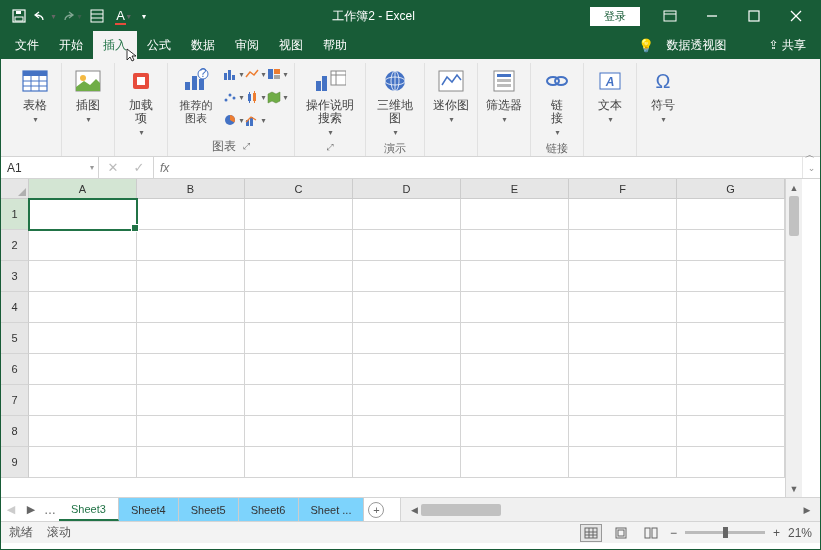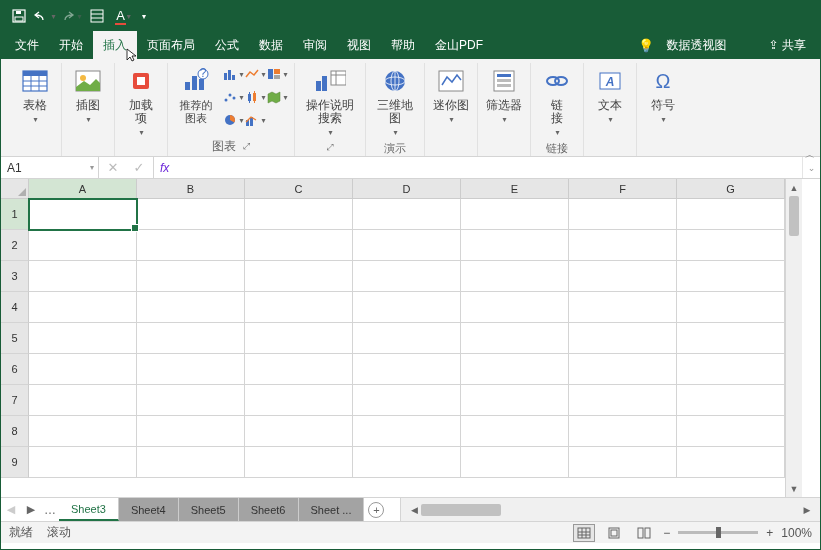--- a/index.html
+++ b/index.html
@@ -26,21 +26,21 @@
 .bigbtn .lbl{font-size:11px;line-height:13px;text-align:center;color:#444;margin-top:2px}
 .smallbtn{width:22px;height:22px;display:flex;align-items:center;justify-content:center;cursor:pointer;border-radius:2px;font-size:14px;color:#555}
 .smallcol{display:flex;flex-direction:column;gap:1px}
 .caret{font-size:8px;color:#666;margin-left:1px}
 .collapse-btn{position:absolute;right:6px;top:148px;font-size:10px;color:#666;cursor:pointer}
 .namebox-row{height:22px;background:#fff;border-bottom:1px solid #d4d4d4;display:flex;align-items:stretch}
 .namebox{width:98px;border-right:1px solid #d4d4d4;display:flex;align-items:center;padding:0 6px;background:#fff;font-size:11px;color:#333;position:relative}
 .namebox .dd{position:absolute;right:4px;font-size:8px;color:#999}
 .fx-btns{display:flex;align-items:center;padding:0 4px;gap:6px;border-right:1px solid #d4d4d4}
 .fx-btn{width:20px;height:20px;display:flex;align-items:center;justify-content:center;color:#bbb;font-size:13px;cursor:pointer}
-.fx-label{font-style:italic;color:#6d28d9;font-size:12px;padding:0 6px;display:flex;align-items:center}
+.fx-label{font-style:italic;color:#737373;font-size:12px;padding:0 6px;display:flex;align-items:center}
 .formula-input{flex:1;border:none;outline:none;padding:0 6px;font-size:11px}
 .fx-expand{width:18px;display:flex;align-items:center;justify-content:center;color:#999;font-size:9px;cursor:pointer;border-left:1px solid #e5e5e5}
 .grid-area{height:318px;display:flex;position:relative}
 .selectall{width:28px;height:20px;background:#e6e6e6;border-right:1px solid #ccc;border-bottom:1px solid #ccc;position:relative}
 .selectall::after{content:"";position:absolute;right:2px;bottom:2px;border-style:solid;border-width:0 0 8px 8px;border-color:transparent transparent #b0b0b0 transparent}
 .colheads{display:flex;height:20px}
 .colhead{background:#e6e6e6;border-right:1px solid #ccc;border-bottom:1px solid #ccc;display:flex;align-items:center;justify-content:center;font-size:11px;color:#333;cursor:pointer}
 .colhead.active{background:#d3e5d3}
 .rowheads{display:flex;flex-direction:column;width:28px}
 .rowhead{background:#e6e6e6;border-right:1px solid #ccc;border-bottom:1px solid #d4d4d4;display:flex;align-items:center;justify-content:center;font-size:11px;color:#333;cursor:pointer;height:31px}
@@ -50,21 +50,21 @@
 .cell{border-right:1px solid #d4d4d4;border-bottom:1px solid #d4d4d4;background:#fff}
 .cell.active{outline:2px solid #217346;outline-offset:-1px;position:relative}
 .cell.active::after{content:"";position:absolute;right:-3px;bottom:-3px;width:6px;height:6px;background:#217346;border:1px solid #fff}
 .vscroll{width:17px;background:#f0f0f0;border-left:1px solid #d4d4d4;display:flex;flex-direction:column}
 .vscroll .arr{height:17px;display:flex;align-items:center;justify-content:center;font-size:9px;color:#666;cursor:pointer}
 .vscroll .thumb{background:#c1c1c1;margin:0 3px;height:40px;border-radius:2px}
 .sheetbar{height:24px;background:#fff;border-top:1px solid #d4d4d4;display:flex;align-items:stretch}
 .navbtn{width:20px;display:flex;align-items:center;justify-content:center;font-size:11px;color:#666;cursor:pointer}
 .navbtn.dis{color:#ccc}
 .dots{width:18px;display:flex;align-items:center;justify-content:center;color:#666;cursor:pointer}
-.sheettab{padding:0 12px;display:flex;align-items:center;border-right:1px solid #ccc;font-size:11px;color:#333;cursor:pointer;background:#a3a3a3}
+.sheettab{padding:0 12px;display:flex;align-items:center;border-right:1px solid #ccc;font-size:11px;color:#333;cursor:pointer;background:#7dd3fc}
 .sheettab.active{background:#fff;border-bottom:2px solid #217346;color:#217346;font-weight:500}
 .addsheet{width:24px;display:flex;align-items:center;justify-content:center;cursor:pointer;color:#666}
 .addsheet .circ{width:16px;height:16px;border:1px solid #999;border-radius:50%;display:flex;align-items:center;justify-content:center;font-size:11px}
 .hscroll-area{flex:1;display:flex;align-items:center;padding:0 6px;background:#f0f0f0;border-left:1px solid #d4d4d4;margin-left:12px}
 .hscroll-area .arr{width:14px;font-size:9px;color:#666;text-align:center;cursor:pointer}
 .hscroll-area .track{flex:1;height:12px;background:#f0f0f0;position:relative}
 .hscroll-area .thumb{position:absolute;left:0;width:80px;height:12px;background:#c1c1c1;border-radius:2px}
 .statusbar{height:22px;background:#f3f3f3;border-top:1px solid #d4d4d4;display:flex;align-items:center;padding:0 8px;font-size:11px;color:#555;gap:14px}
 .sb-right{margin-left:auto;display:flex;align-items:center;gap:8px}
 .viewbtn{width:22px;height:18px;display:flex;align-items:center;justify-content:center;border:1px solid transparent;cursor:pointer;color:#666}
@@ -105,37 +105,61 @@
         </svg>
       </div>
     <div class="qat-btn">
         <span style="font-size:13px;border-bottom:2px solid #e74c3c;padding:0 1px">A</span>
         <span class="caret">▾</span>
       </div>
     <div class="qat-btn" style="width:14px">
         <span style="font-size:8px">▾</span>
       </div>
   </div>
+  <div class="title-center">工作簿2 - Excel</div>
+  <div class="title-right">
+    <div class="login-btn">登录</div>
+    <div class="win-btn">
+        <svg width="14" height="12">
+          <rect x="1" y="1" width="12" height="10" fill="none" stroke="#fff"></rect>
+          <line x1="1" y1="4" x2="13" y2="4" stroke="#fff"></line>
+        </svg>
+      </div>
+    <div class="win-btn">
+        <svg width="12" height="12">
+          <line x1="1" y1="6" x2="11" y2="6" stroke="#fff" stroke-width="1.3"></line>
+        </svg>
+      </div>
+    <div class="win-btn">
+        <svg width="12" height="12">
+          <rect x="1" y="1" width="10" height="10" fill="none" stroke="#fff" stroke-width="1.2"></rect>
+        </svg>
+      </div>
+    <div class="win-btn close">
+        <svg width="12" height="12">
+          <line x1="1" y1="1" x2="11" y2="11" stroke="#fff" stroke-width="1.3"></line>
+          <line x1="11" y1="1" x2="1" y2="11" stroke="#fff" stroke-width="1.3"></line>
+        </svg>
+      </div>
+  </div>
 </div>
 
 <div class="tabs" id="tabs">
     <div class="tab">文件</div>
     <div class="tab">开始</div>
     <div class="tab active">插入<span>
         <svg width="14" height="16" style="position:absolute;margin-left:-2px;margin-top:2px">
           <path d="M2 2 L2 13 L5 10 L7 14 L9 13 L7 9 L11 9 Z" fill="#fff" stroke="#000" stroke-width=".8"></path>
         </svg>
       </span></div>
-    <div class="tab">页面布局</div>
     <div class="tab">公式</div>
     <div class="tab">数据</div>
     <div class="tab">审阅</div>
     <div class="tab">视图</div>
     <div class="tab">帮助</div>
-    <div class="tab">金山PDF</div>
     <div class="tab-right">
       <span class="bulb">💡</span>
       <span style="cursor:text">数据透视图</span>
       <span style="margin-left:30px">⇪ 共享</span>
     </div>
   </div>
 
 <div class="ribbon">
   <div class="rgroup">
     <div class="rrow">
@@ -561,15 +585,15 @@
         <svg width="14" height="12">
           <rect x="1" y="1" width="5" height="10" fill="none" stroke="#666"></rect>
           <rect x="8" y="1" width="5" height="10" fill="none" stroke="#666"></rect>
         </svg>
       </div>
     <span style="cursor:pointer">−</span>
     <div class="zoom-slider">
         <div class="knob"></div>
       </div>
     <span style="cursor:pointer">+</span>
-    <span style="cursor:pointer">100%</span>
+    <span style="cursor:pointer">21%</span>
   </div>
 </div>
 
 </body></html>

